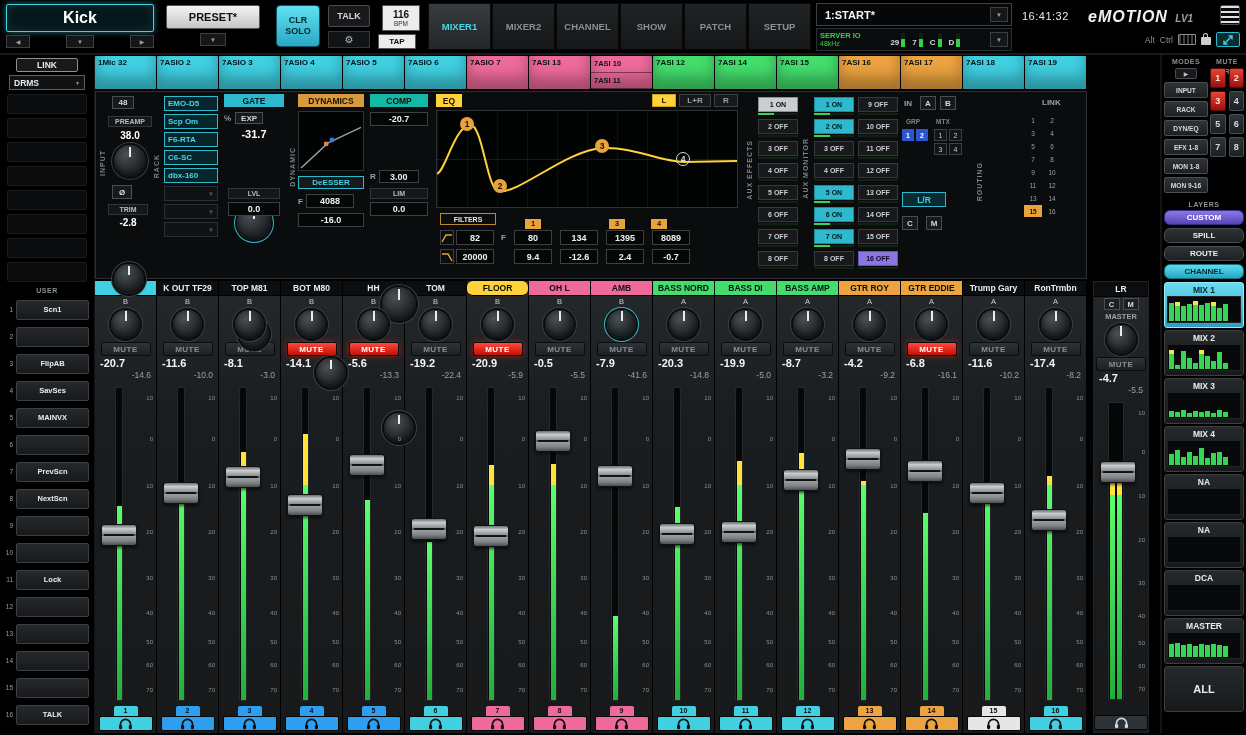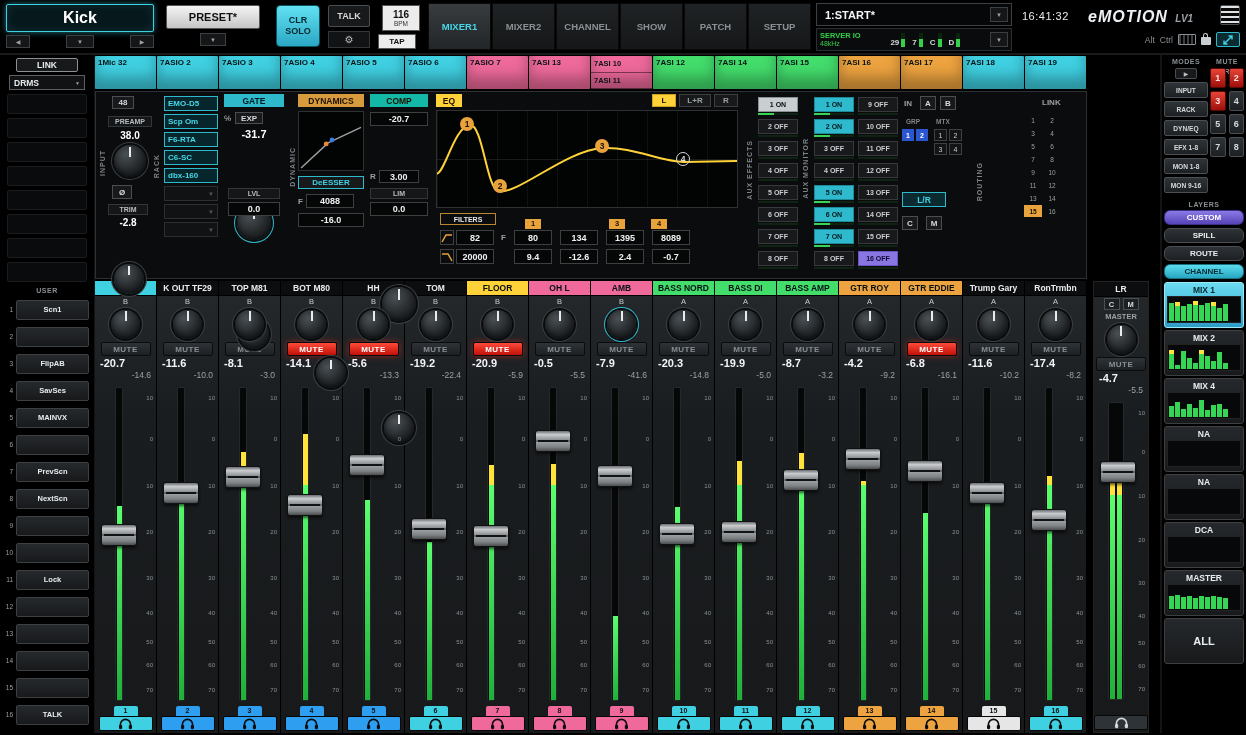--- a/index.html
+++ b/index.html
@@ -999,21 +999,21 @@
                   <svg viewBox="0 0 16 13" width="15" height="12">
                     <path d="M2.5 11V7a5.5 5.5 0 0 1 11 0v4" fill="none" stroke="currentColor" stroke-width="1.8"></path>
                     <rect x="1" y="7.5" width="3.4" height="4.6" rx="1.2" fill="currentColor"></rect>
                     <rect x="11.6" y="7.5" width="3.4" height="4.6" rx="1.2" fill="currentColor"></rect>
                   </svg>
                 </button>
     </div>
   </div>
 
   <div class="strip">
-    <button class="plate col" style="background: rgb(255, 210, 58);">FLOOR</button>
+    <button class="plate col" style="background: rgb(255, 210, 58); border-radius: 6px;">FLOOR</button>
     <div class="bus">B</div>
     <div class="knobwrap">
                 <div class="knob">
                   <i class="kt"></i>
                 </div>
               </div>
     <div class="muterow">
                 <button class="mute on">MUTE</button>
               </div>
     <div class="vals">
@@ -1578,20 +1578,35 @@
               <i class="mixbar" style="height: 11px;"></i>
               <i class="mixbar" style="height: 6px;"></i>
               <i class="mixbar hot" style="height: 19px;"></i>
               <i class="mixbar" style="height: 13px;"></i>
               <i class="mixbar" style="height: 8px;"></i>
               <i class="mixbar" style="height: 17px;"></i>
               <i class="mixbar" style="height: 6px;"></i>
             </div>
           </div>
           <div class="mix">
+            <div class="mixlabel">MIX 3</div>
+            <div class="mixmeters">
+              <i class="mixbar" style="height: 6px;"></i>
+              <i class="mixbar" style="height: 5px;"></i>
+              <i class="mixbar" style="height: 7px;"></i>
+              <i class="mixbar" style="height: 4px;"></i>
+              <i class="mixbar" style="height: 6px;"></i>
+              <i class="mixbar" style="height: 5px;"></i>
+              <i class="mixbar" style="height: 6px;"></i>
+              <i class="mixbar" style="height: 4px;"></i>
+              <i class="mixbar" style="height: 7px;"></i>
+              <i class="mixbar" style="height: 5px;"></i>
+            </div>
+          </div>
+          <div class="mix">
             <div class="mixlabel">MIX 4</div>
             <div class="mixmeters">
               <i class="mixbar" style="height: 11px;"></i>
               <i class="mixbar" style="height: 15px;"></i>
               <i class="mixbar" style="height: 8px;"></i>
               <i class="mixbar" style="height: 13px;"></i>
               <i class="mixbar" style="height: 9px;"></i>
               <i class="mixbar" style="height: 17px;"></i>
               <i class="mixbar" style="height: 7px;"></i>
               <i class="mixbar" style="height: 12px;"></i>

